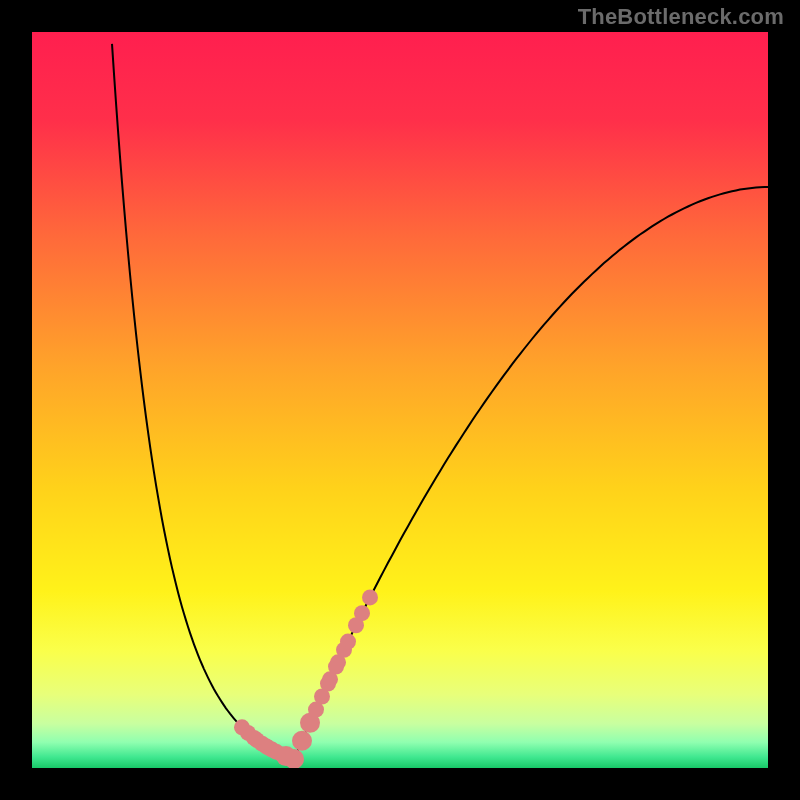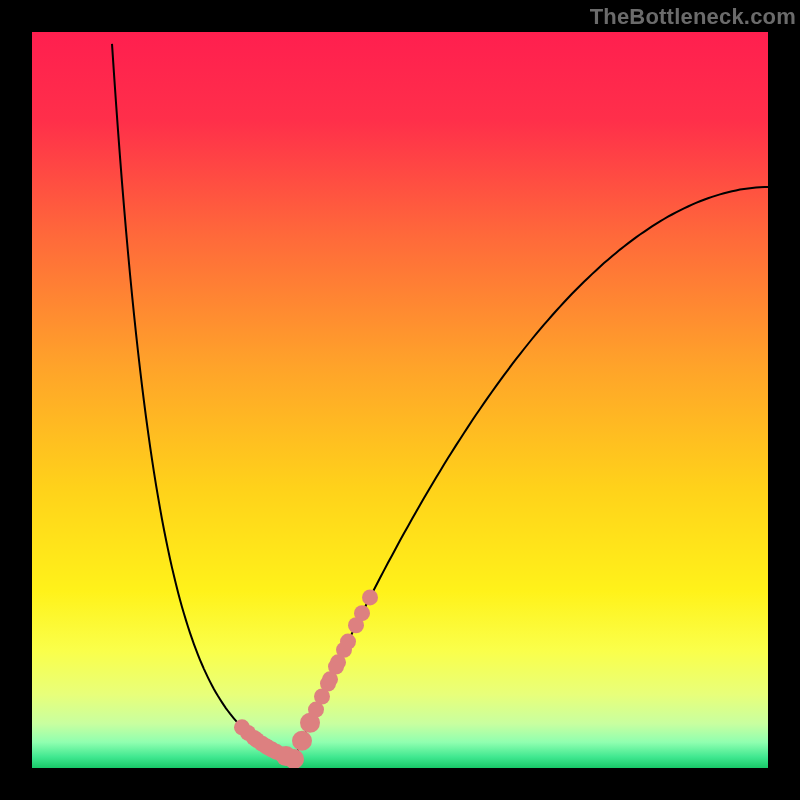--- a/index.html
+++ b/index.html
@@ -29,21 +29,21 @@
   .gradient {
     position: absolute;
     left: 0;
     top: 0;
     width: 100%;
     height: 100%;
   }
   .watermark {
     position: absolute;
     top: 4px;
-    right: 4px;
+    right: 16px;
     font-family: Arial, Helvetica, sans-serif;
     font-size: 22px;
     font-weight: 600;
     color: #6b6b6b;
     letter-spacing: 0.2px;
   }
   svg.curves {
     position: absolute;
     left: 0;
     top: 0;

